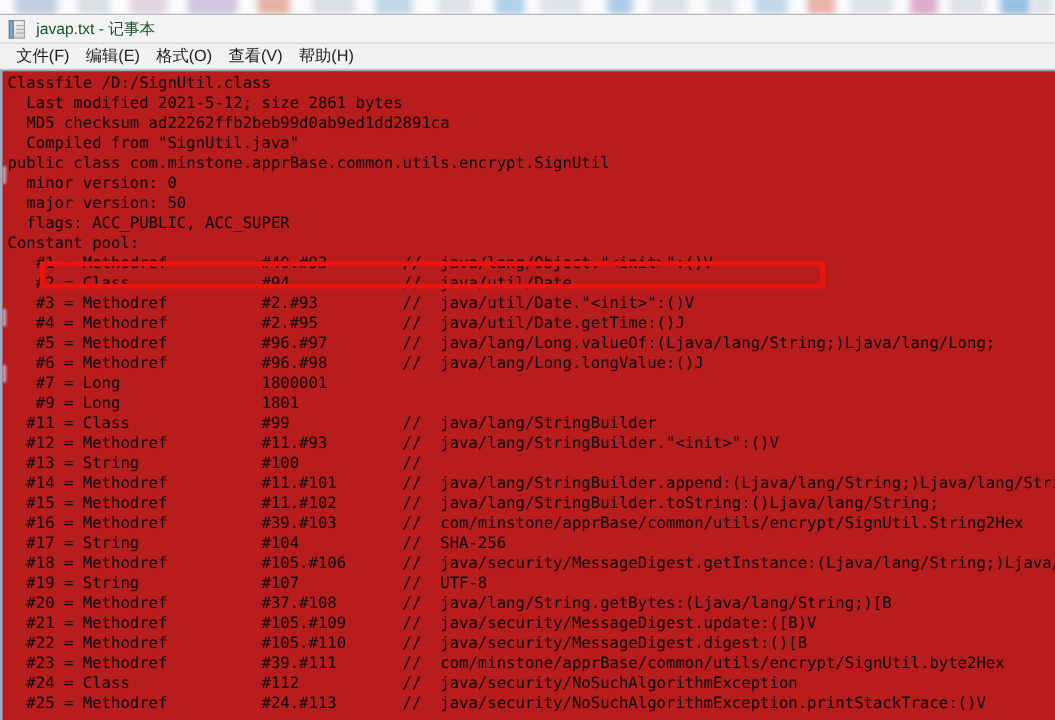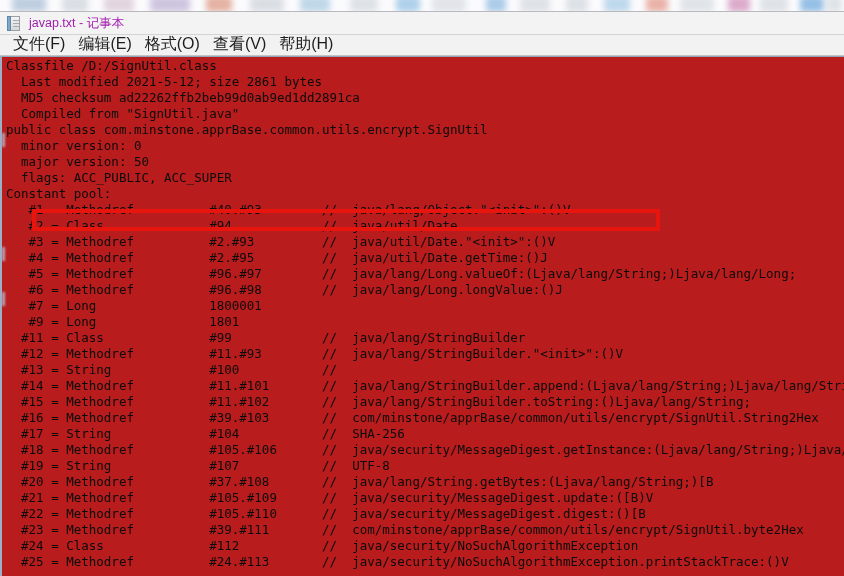--- a/index.html
+++ b/index.html
@@ -73,39 +73,39 @@
     box-sizing: border-box;
   }
   #notepad-icon .ln {
     position: absolute;
     left: 6px;
     width: 6px; height: 1px;
     background: #a8aaad;
   }
   #title-text {
     font-size: 12.5px;
-    color: #a21caf;
+    color: #14532d;
     white-space: nowrap;
     line-height: 22px;
   }
 
   #menu-bar {
     position: absolute;
     left: 0; top: 22px;
     width: 844px; height: 22px;
     background: #f2f2f2;
     border-top: 1px solid #d3d3d3;
     border-bottom: 1px solid #c4c4c4;
     display: flex;
     align-items: center;
     padding-left: 9px;
     box-sizing: border-box;
   }
   .menu-item {
-    font-size: 16px;
+    font-size: 13px;
     color: #1d1d1d;
     padding: 1px 9px 2px 4px;
     white-space: nowrap;
     cursor: default;
   }
 
   
   #text-area-frame {
     position: absolute;
     left: 0; top: 44px;

